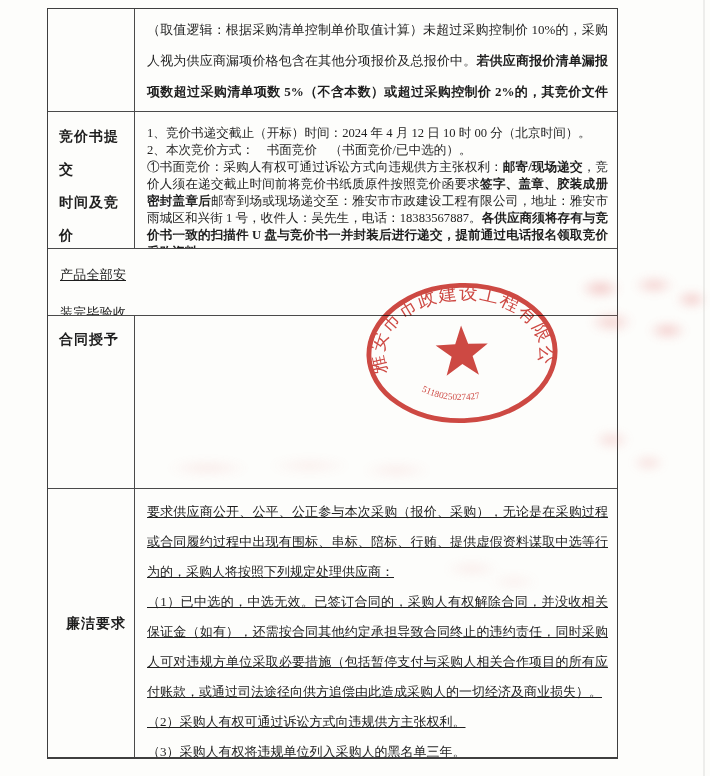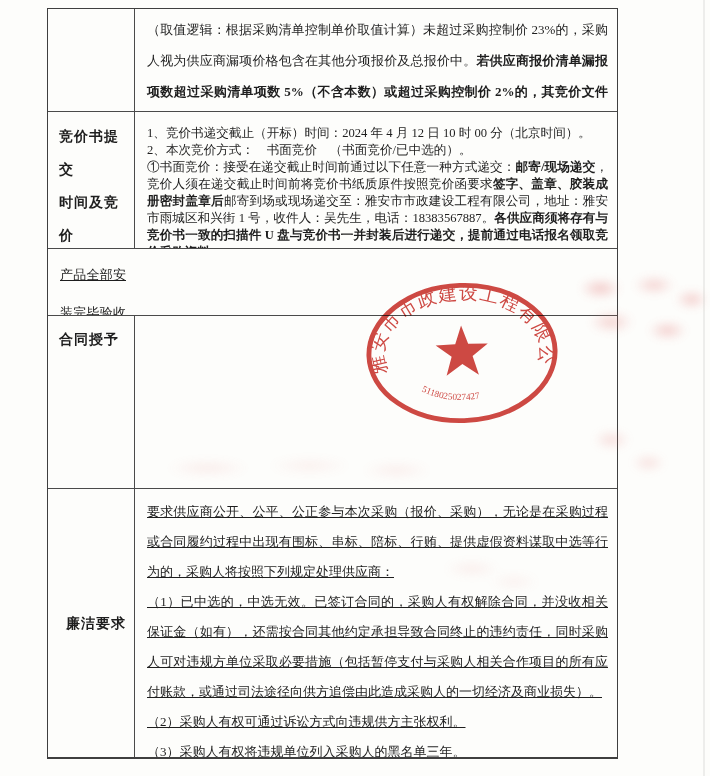--- a/index.html
+++ b/index.html
@@ -70,32 +70,32 @@
 </head>
 <body>
 
 <div class="sheet">
 
   <div class="doc-table">
 
     <div class="row r1">
       <div class="cell label"></div>
       <div class="cell content">
-          <p><span>（取值逻辑：根据采购清单控制单价取值计算）未超过采购控制价 23%的，采购人视为供应商漏项价格包含在其他分项报价及总报价中。</span><span class="b">若供应商报价清单漏报项数超过采购清单项数 5%（不含本数）或超过采购控制价 2%的，其竞价文件无效。</span></p>
+          <p><span>（取值逻辑：根据采购清单控制单价取值计算）未超过采购控制价 10%的，采购人视为供应商漏项价格包含在其他分项报价及总报价中。</span><span class="b">若供应商报价清单漏报项数超过采购清单项数 5%（不含本数）或超过采购控制价 2%的，其竞价文件无效。</span></p>
         </div>
     </div>
 
     <div class="row r2">
       <div class="cell label">竞价书提交
 时间及竞价
 方式</div>
       <div class="cell content">
           <p><span>1、竞价书递交截止（开标）时间：2024 年 4 月 12 日 10 时 00 分（北京时间）。</span></p>
           <p><span>2、本次竞价方式：</span><span class="u">　书面竞价　</span><span>（书面竞价/已中选的）。</span></p>
-          <p><span>①书面竞价：接受在递交截止时间前通过以下任意一种方式递交：</span><span class="b u">邮寄/现场递交</span><span>，竞价人须在递交截止时间前将竞价书纸质原件按照竞价函要求</span><span class="b">签字、盖章、胶装成册密封盖章后</span><span>邮寄到场或现场递交至：雅安市市政建设工程有限公司，地址：雅安市雨城区和兴街 1 号，收件人：</span><span class="u">吴先生</span><span>，电话：</span><span class="u">18383567887</span><span>。</span><span class="b">各供应商须将存有与竞价书一致的扫描件 U 盘与竞价书一并封装后进行递交，提前通过电话报名领取竞价采购资料。</span></p>
+          <p><span>①书面竞价：采购人有权可通过诉讼方式向违规供方主张权利：</span><span class="b u">邮寄/现场递交</span><span>，竞价人须在递交截止时间前将竞价书纸质原件按照竞价函要求</span><span class="b">签字、盖章、胶装成册密封盖章后</span><span>邮寄到场或现场递交至：雅安市市政建设工程有限公司，地址：雅安市雨城区和兴街 1 号，收件人：</span><span class="u">吴先生</span><span>，电话：</span><span class="u">18383567887</span><span>。</span><span class="b">各供应商须将存有与竞价书一致的扫描件 U 盘与竞价书一并封装后进行递交，提前通过电话报名领取竞价采购资料。</span></p>
         </div>
     </div>
 
     <div class="row r3">
       <div class="cell content">
           <p><span>产品全部安装完毕验收合格后 1 个月内支付至结算金额的 97%，预留 3%作为质保金。质保期 1 年，在质保期届满后退还质保金。</span></p>
         </div>
     </div>
 
     <div class="row r4">

